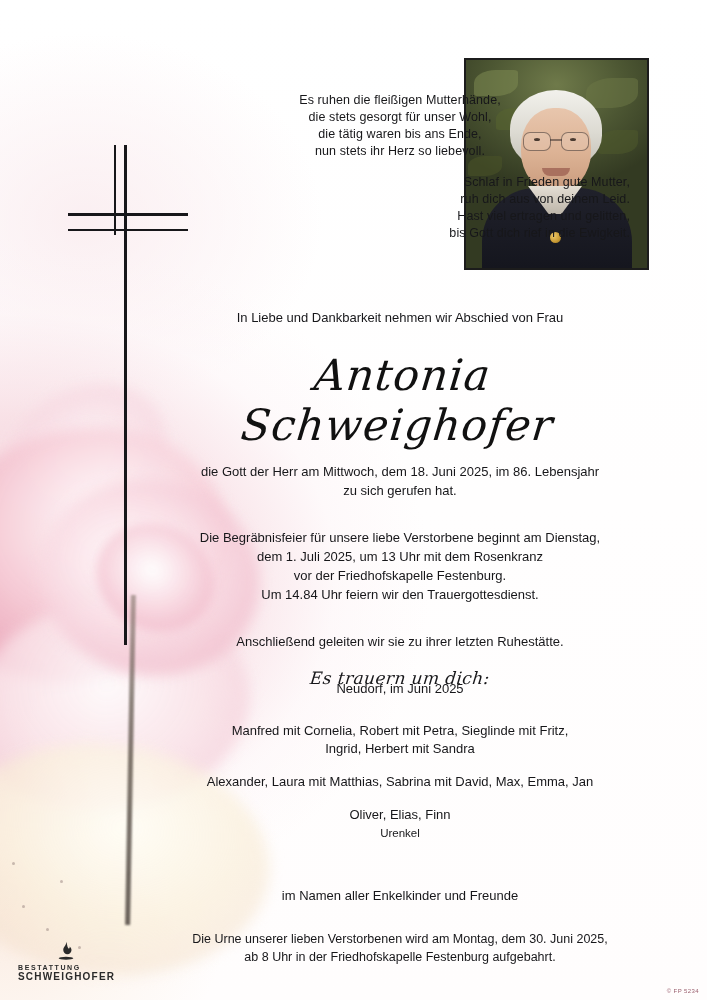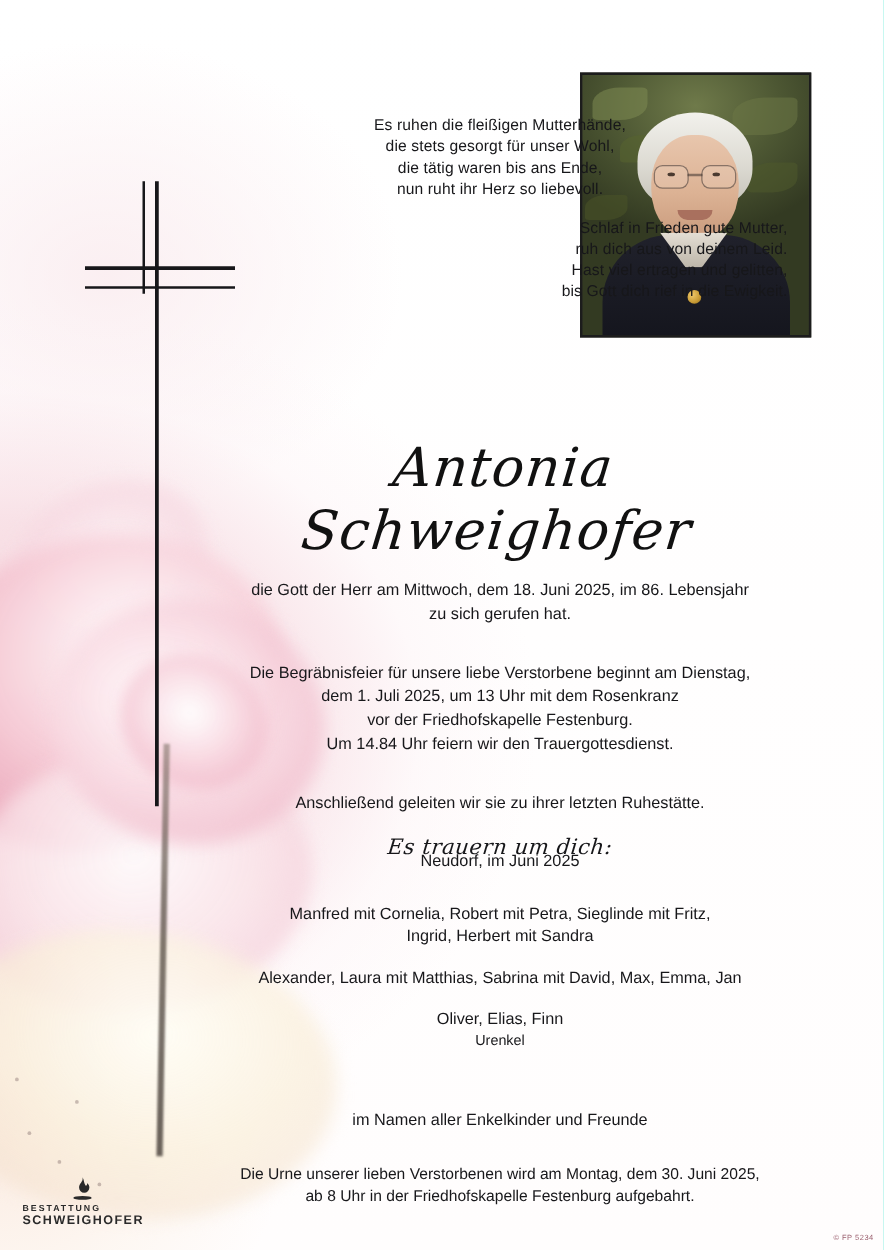--- a/index.html
+++ b/index.html
@@ -8,21 +8,21 @@
     background: #ffffff;
   }
   body {
     font-family: "Liberation Sans", sans-serif;
   }
   #card {
     position: relative;
     width: 707px;
     height: 1000px;
     overflow: hidden;
-    background: #5eead4;
+    background: #bef264;
     color: #1a1a1a;
   }
 
   
   .bg-layer {
     position: absolute;
     inset: 0;
     pointer-events: none;
   }
   .bg-base {
@@ -354,30 +354,31 @@
     <div class="body"></div>
     <div class="collar"></div>
     <div class="brooch"></div>
   </div>
 
   <div class="text-col verse">
     <p>
       <span>Es ruhen die fleißigen Mutterhände,</span><br>
       <span>die stets gesorgt für unser Wohl,</span><br>
       <span>die tätig waren bis ans Ende,</span><br>
-      <span>nun ruht ihr Herz so liebevoll.</span>
+      <span>nun stets ihr Herz so liebevoll.</span>
     </p>
     <p>
       <span>Schlaf in Frieden gute Mutter,</span><br>
       <span>ruh dich aus von deinem Leid.</span><br>
       <span>Hast viel ertragen und gelitten,</span><br>
       <span>bis Gott dich rief in die Ewigkeit.</span>
     </p>
   </div>
 
+  <div class="text-col intro">In Liebe und Dankbarkeit nehmen wir Abschied von Frau</div>
 
   <div class="text-col name">Antonia Schweighofer</div>
 
   <div class="text-col main-text">
     <p>
       <span>die Gott der Herr am Mittwoch, dem 18. Juni 2025, im 86. Lebensjahr</span><br>
       <span>zu sich gerufen hat.</span>
     </p>
     <p class="gap">
       <span>Die Begräbnisfeier für unsere liebe Verstorbene beginnt am Dienstag,</span><br>

